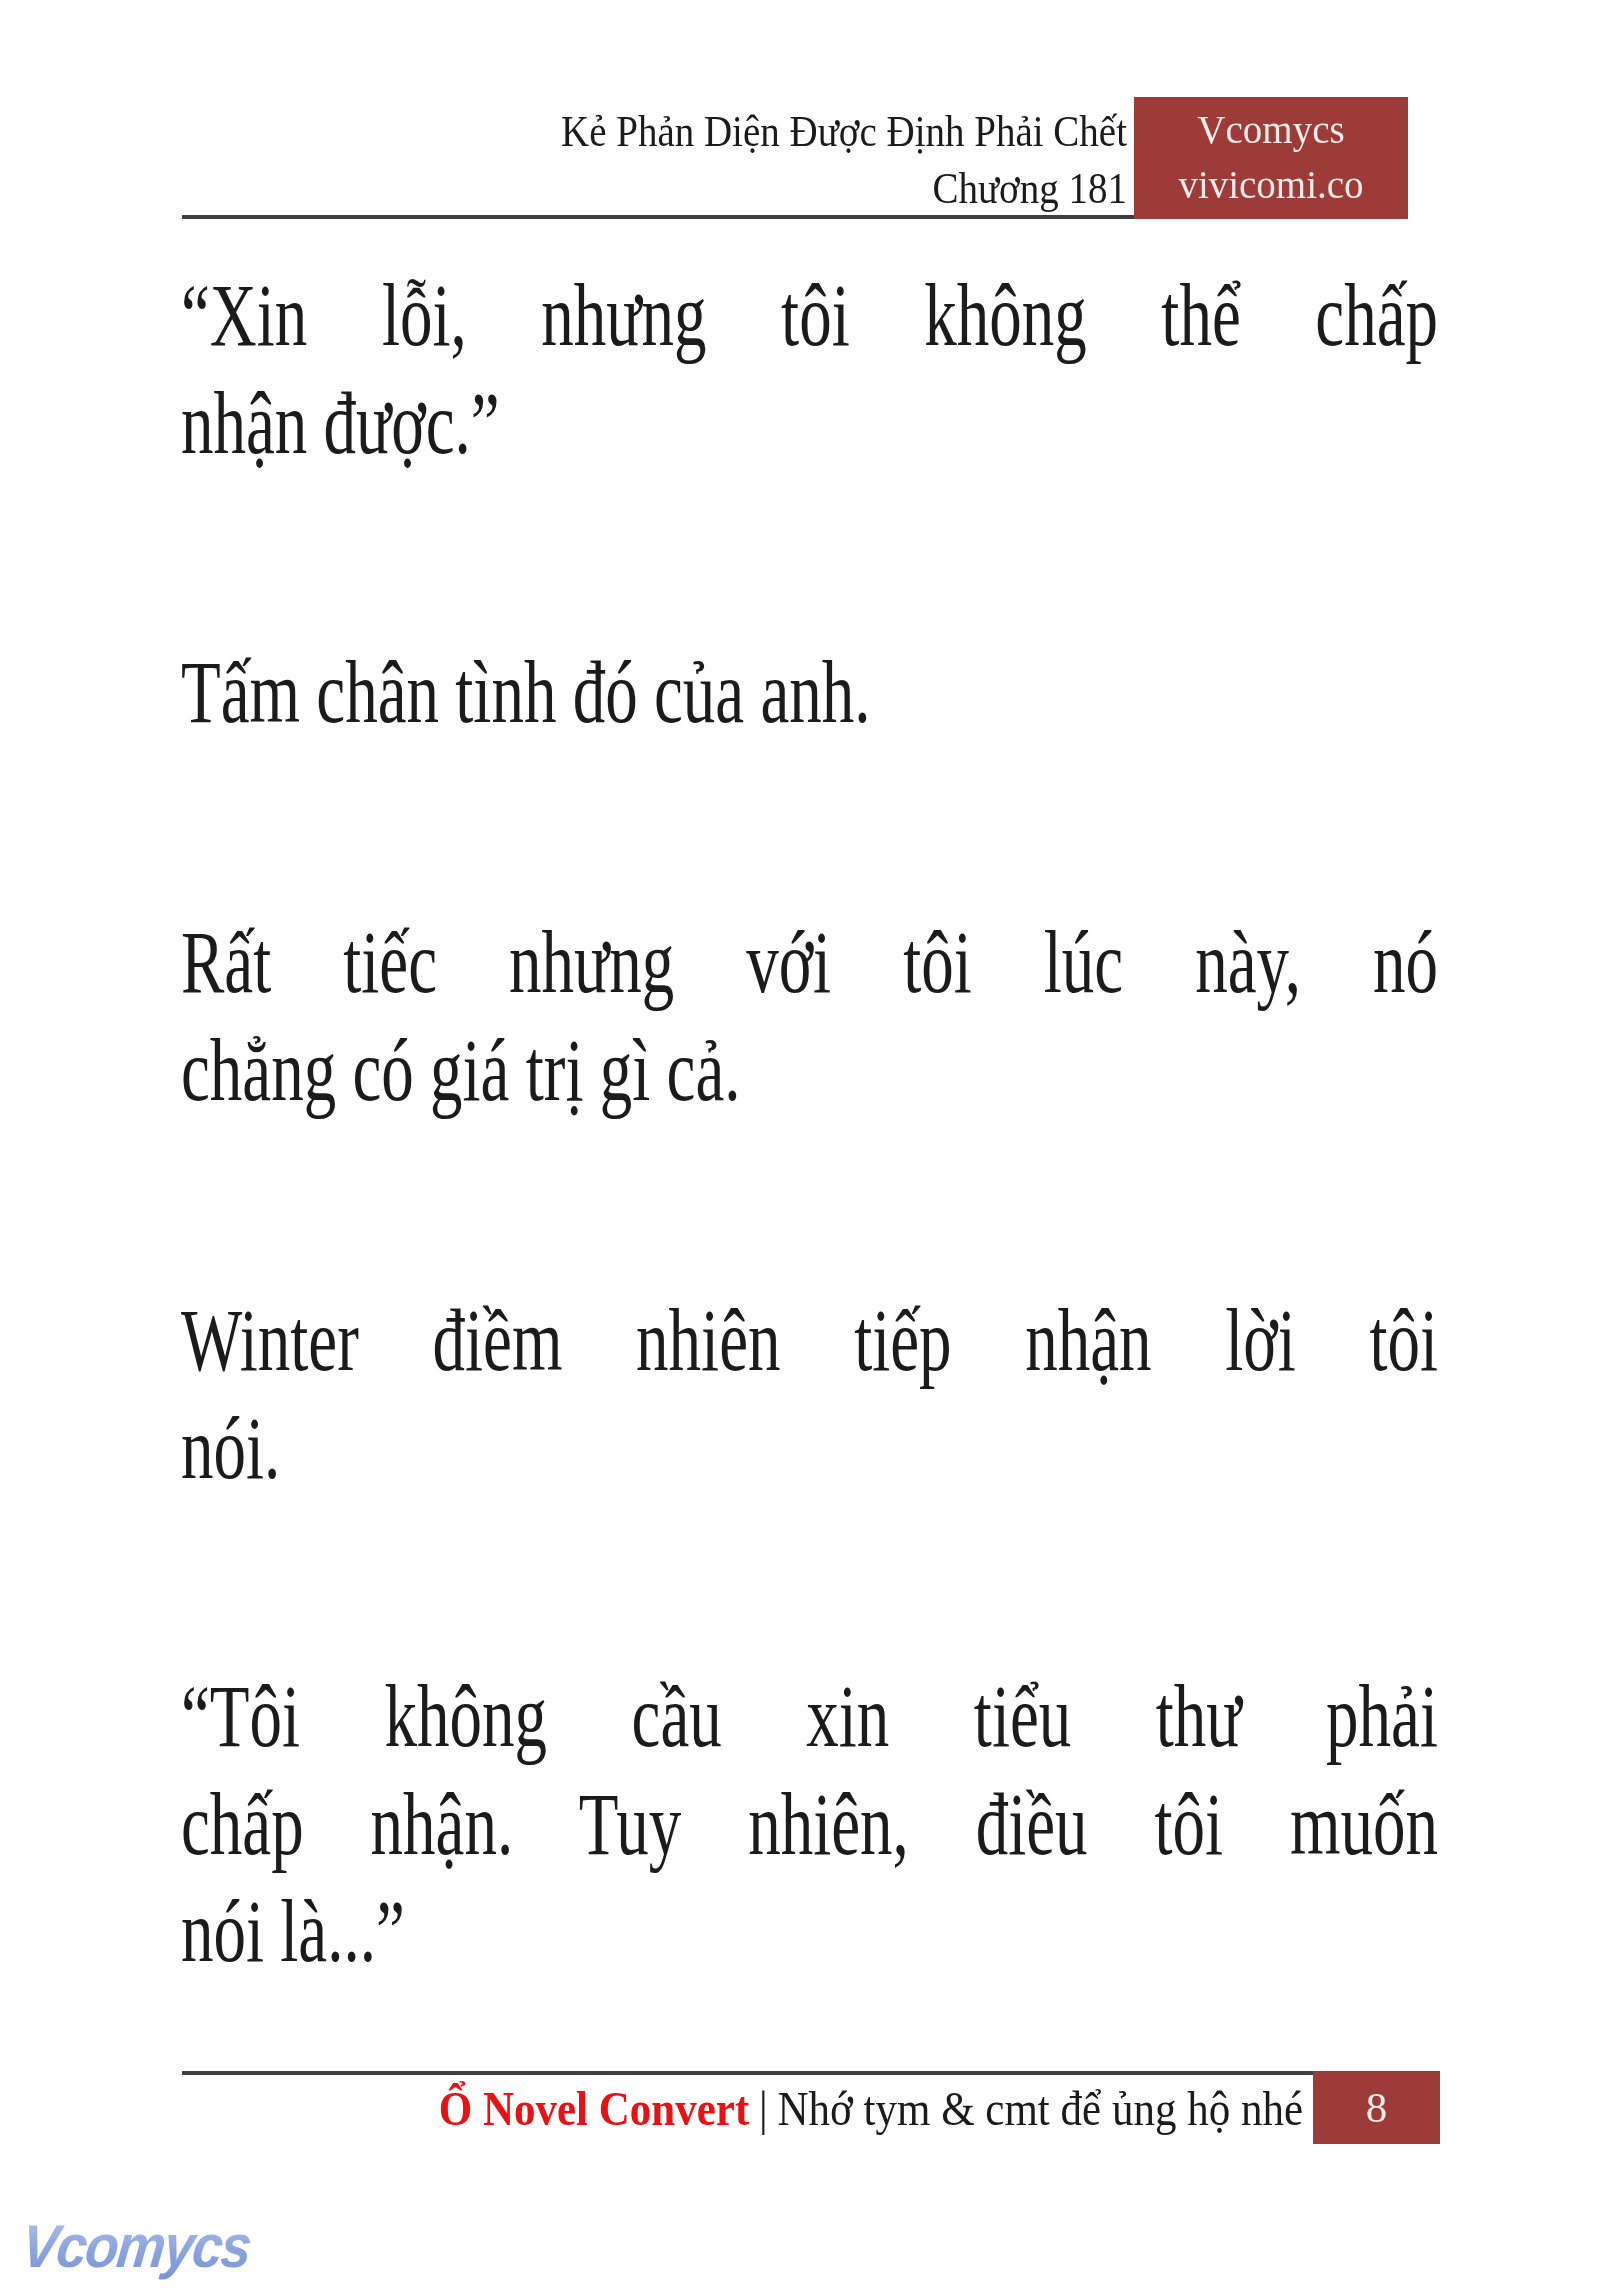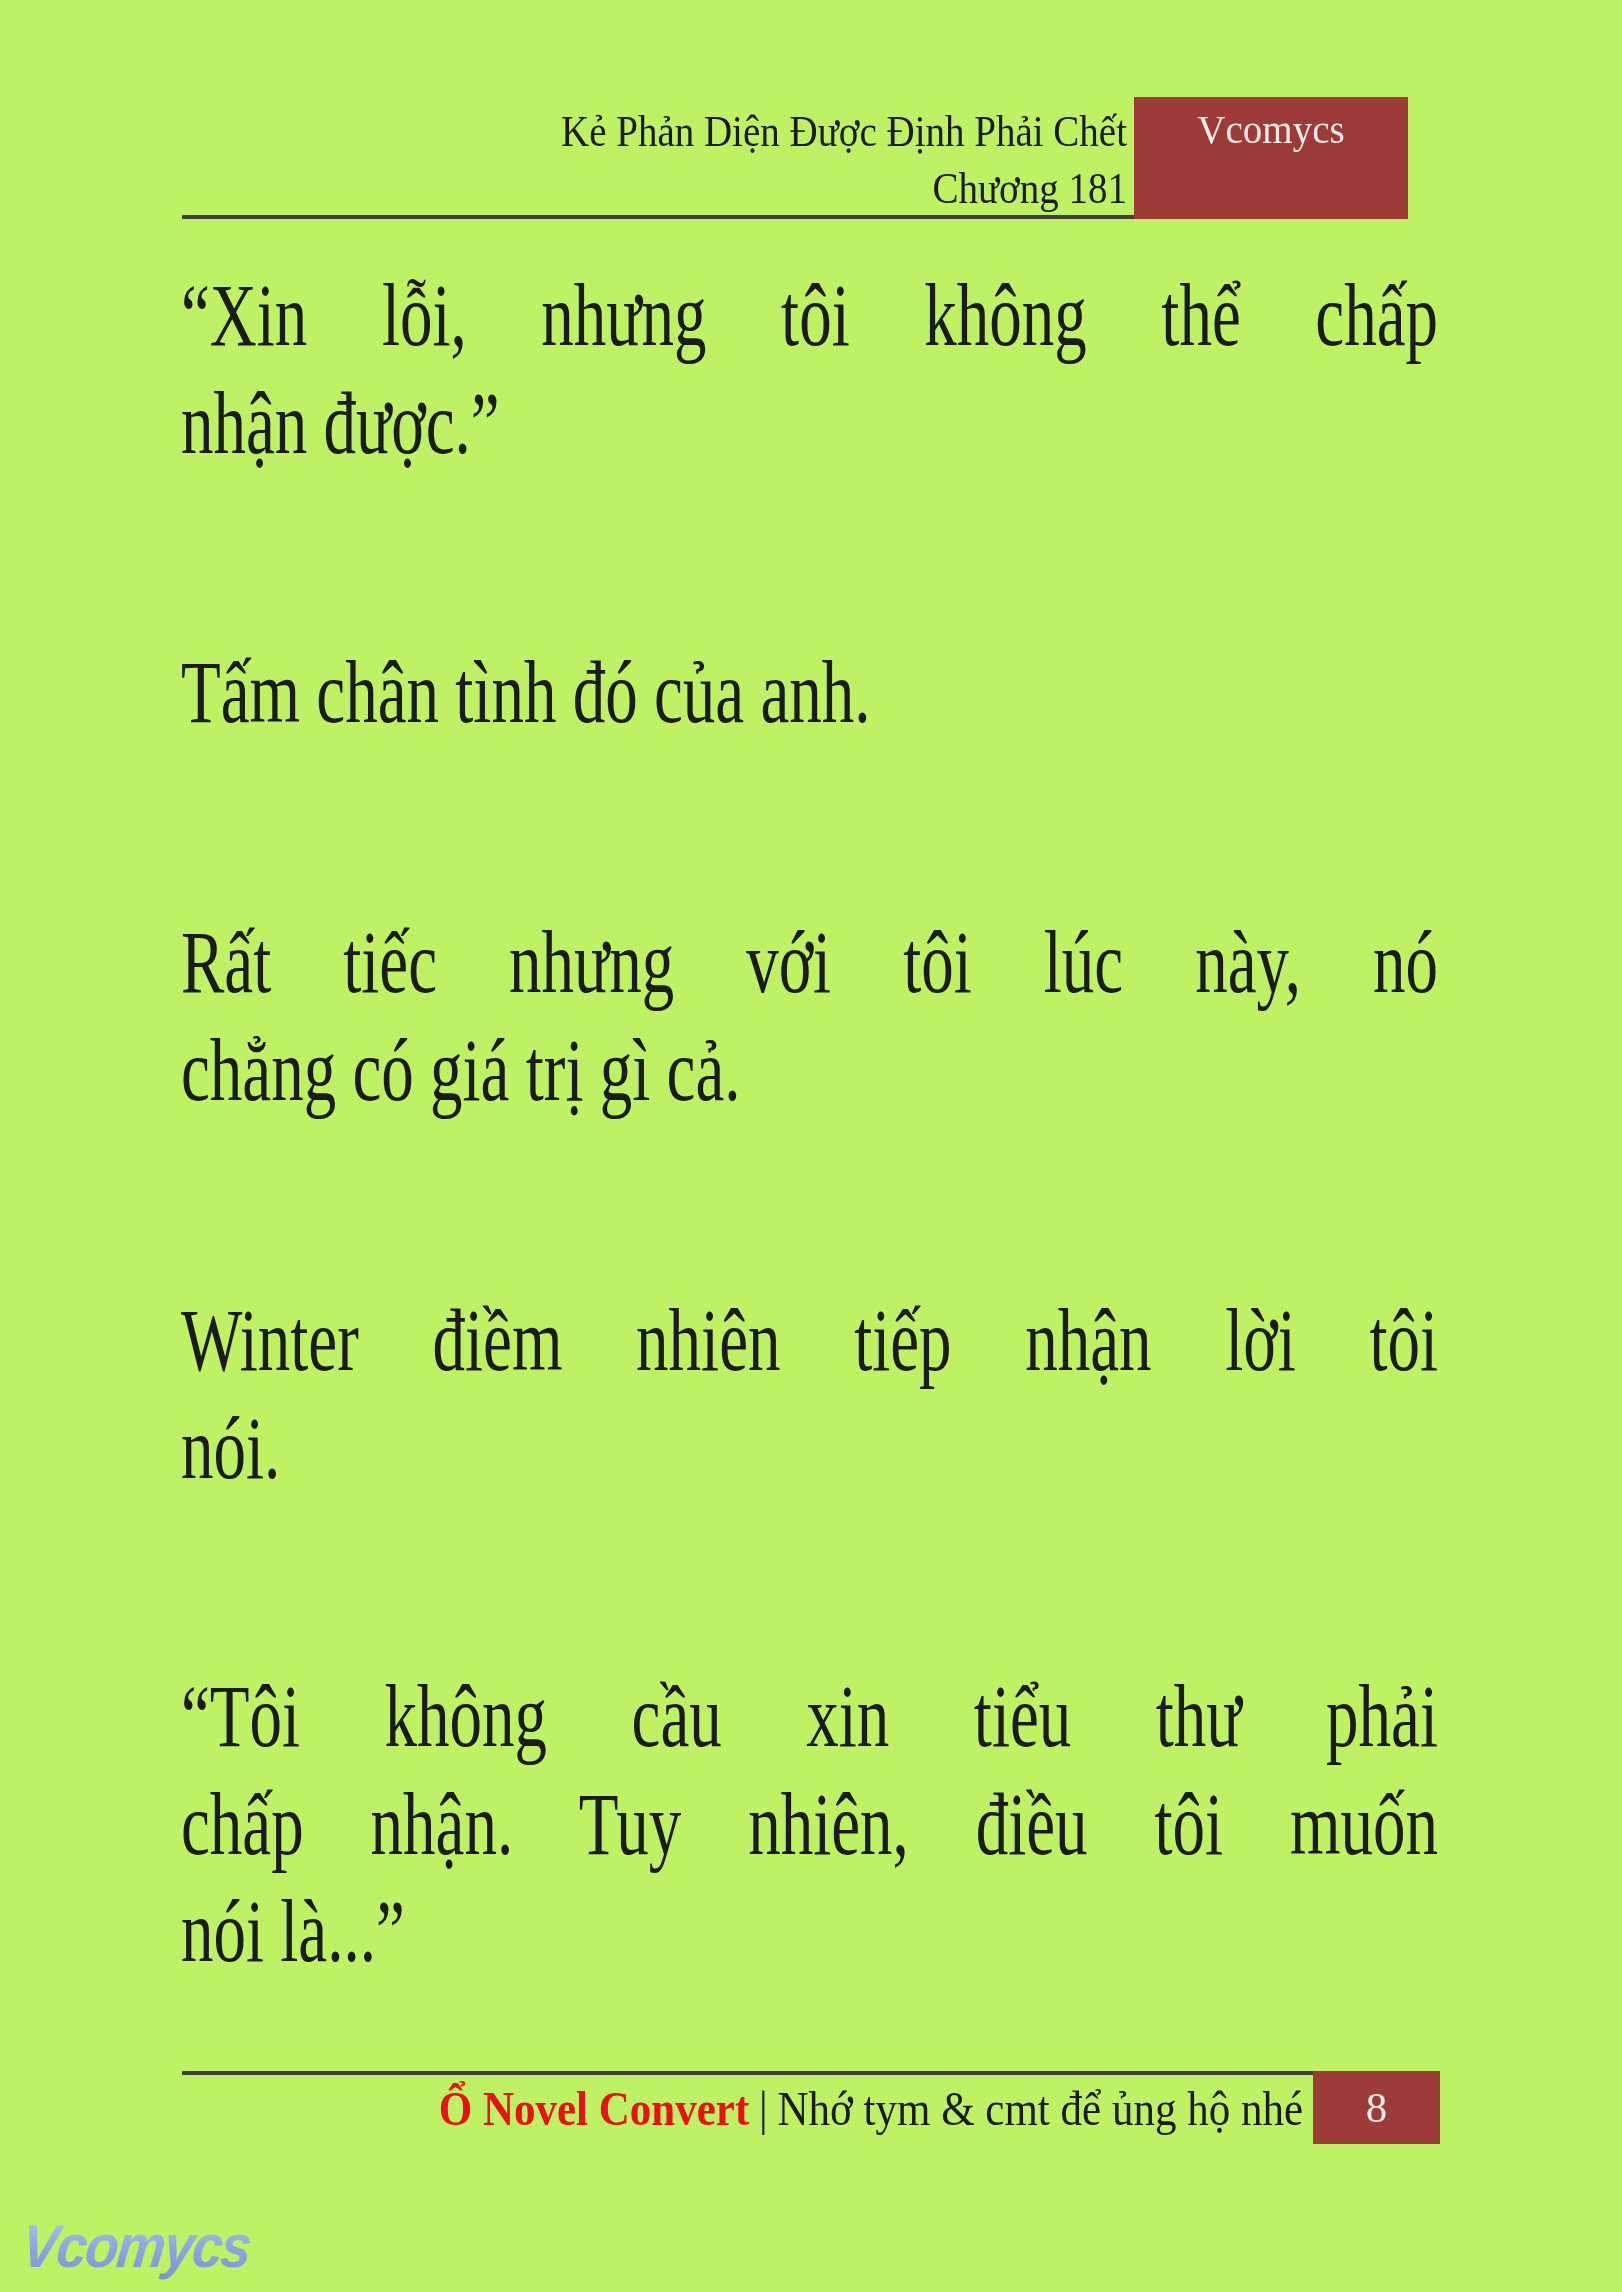--- a/index.html
+++ b/index.html
@@ -1,19 +1,19 @@
 <!DOCTYPE html>
 <html><head>
 <meta charset="utf-8">
 <style>
   html,body{margin:0;padding:0;background:#e9e9e9;}
   .page{
     position:relative;
     width:1622px;height:2293px;
-    background:#bef264;
+    background:#ffffff;
     font-family:"Liberation Serif","DejaVu Serif",serif;
     color:#1b1b1b;
     overflow:hidden;
   }
 
   
   .header-text{
     position:absolute;
     top:102px; right:495px; left:182px;
     text-align:right;
@@ -94,20 +94,21 @@
 
 <div class="page">
 
   <div class="header-text">
     <div>Kẻ Phản Diện Được Định Phải Chết</div>
     <div>Chương 181</div>
   </div>
 
   <div class="brand-box">
     <div>Vcomycs</div>
+    <div>vivicomi.co</div>
   </div>
 
   <div class="header-rule"></div>
 
   <div class="para p1">
     <div class="line fill">“Xin lỗi, nhưng tôi không thể chấp</div>
     <div class="line last">nhận được.”</div>
   </div>
 
   <div class="para p2">

